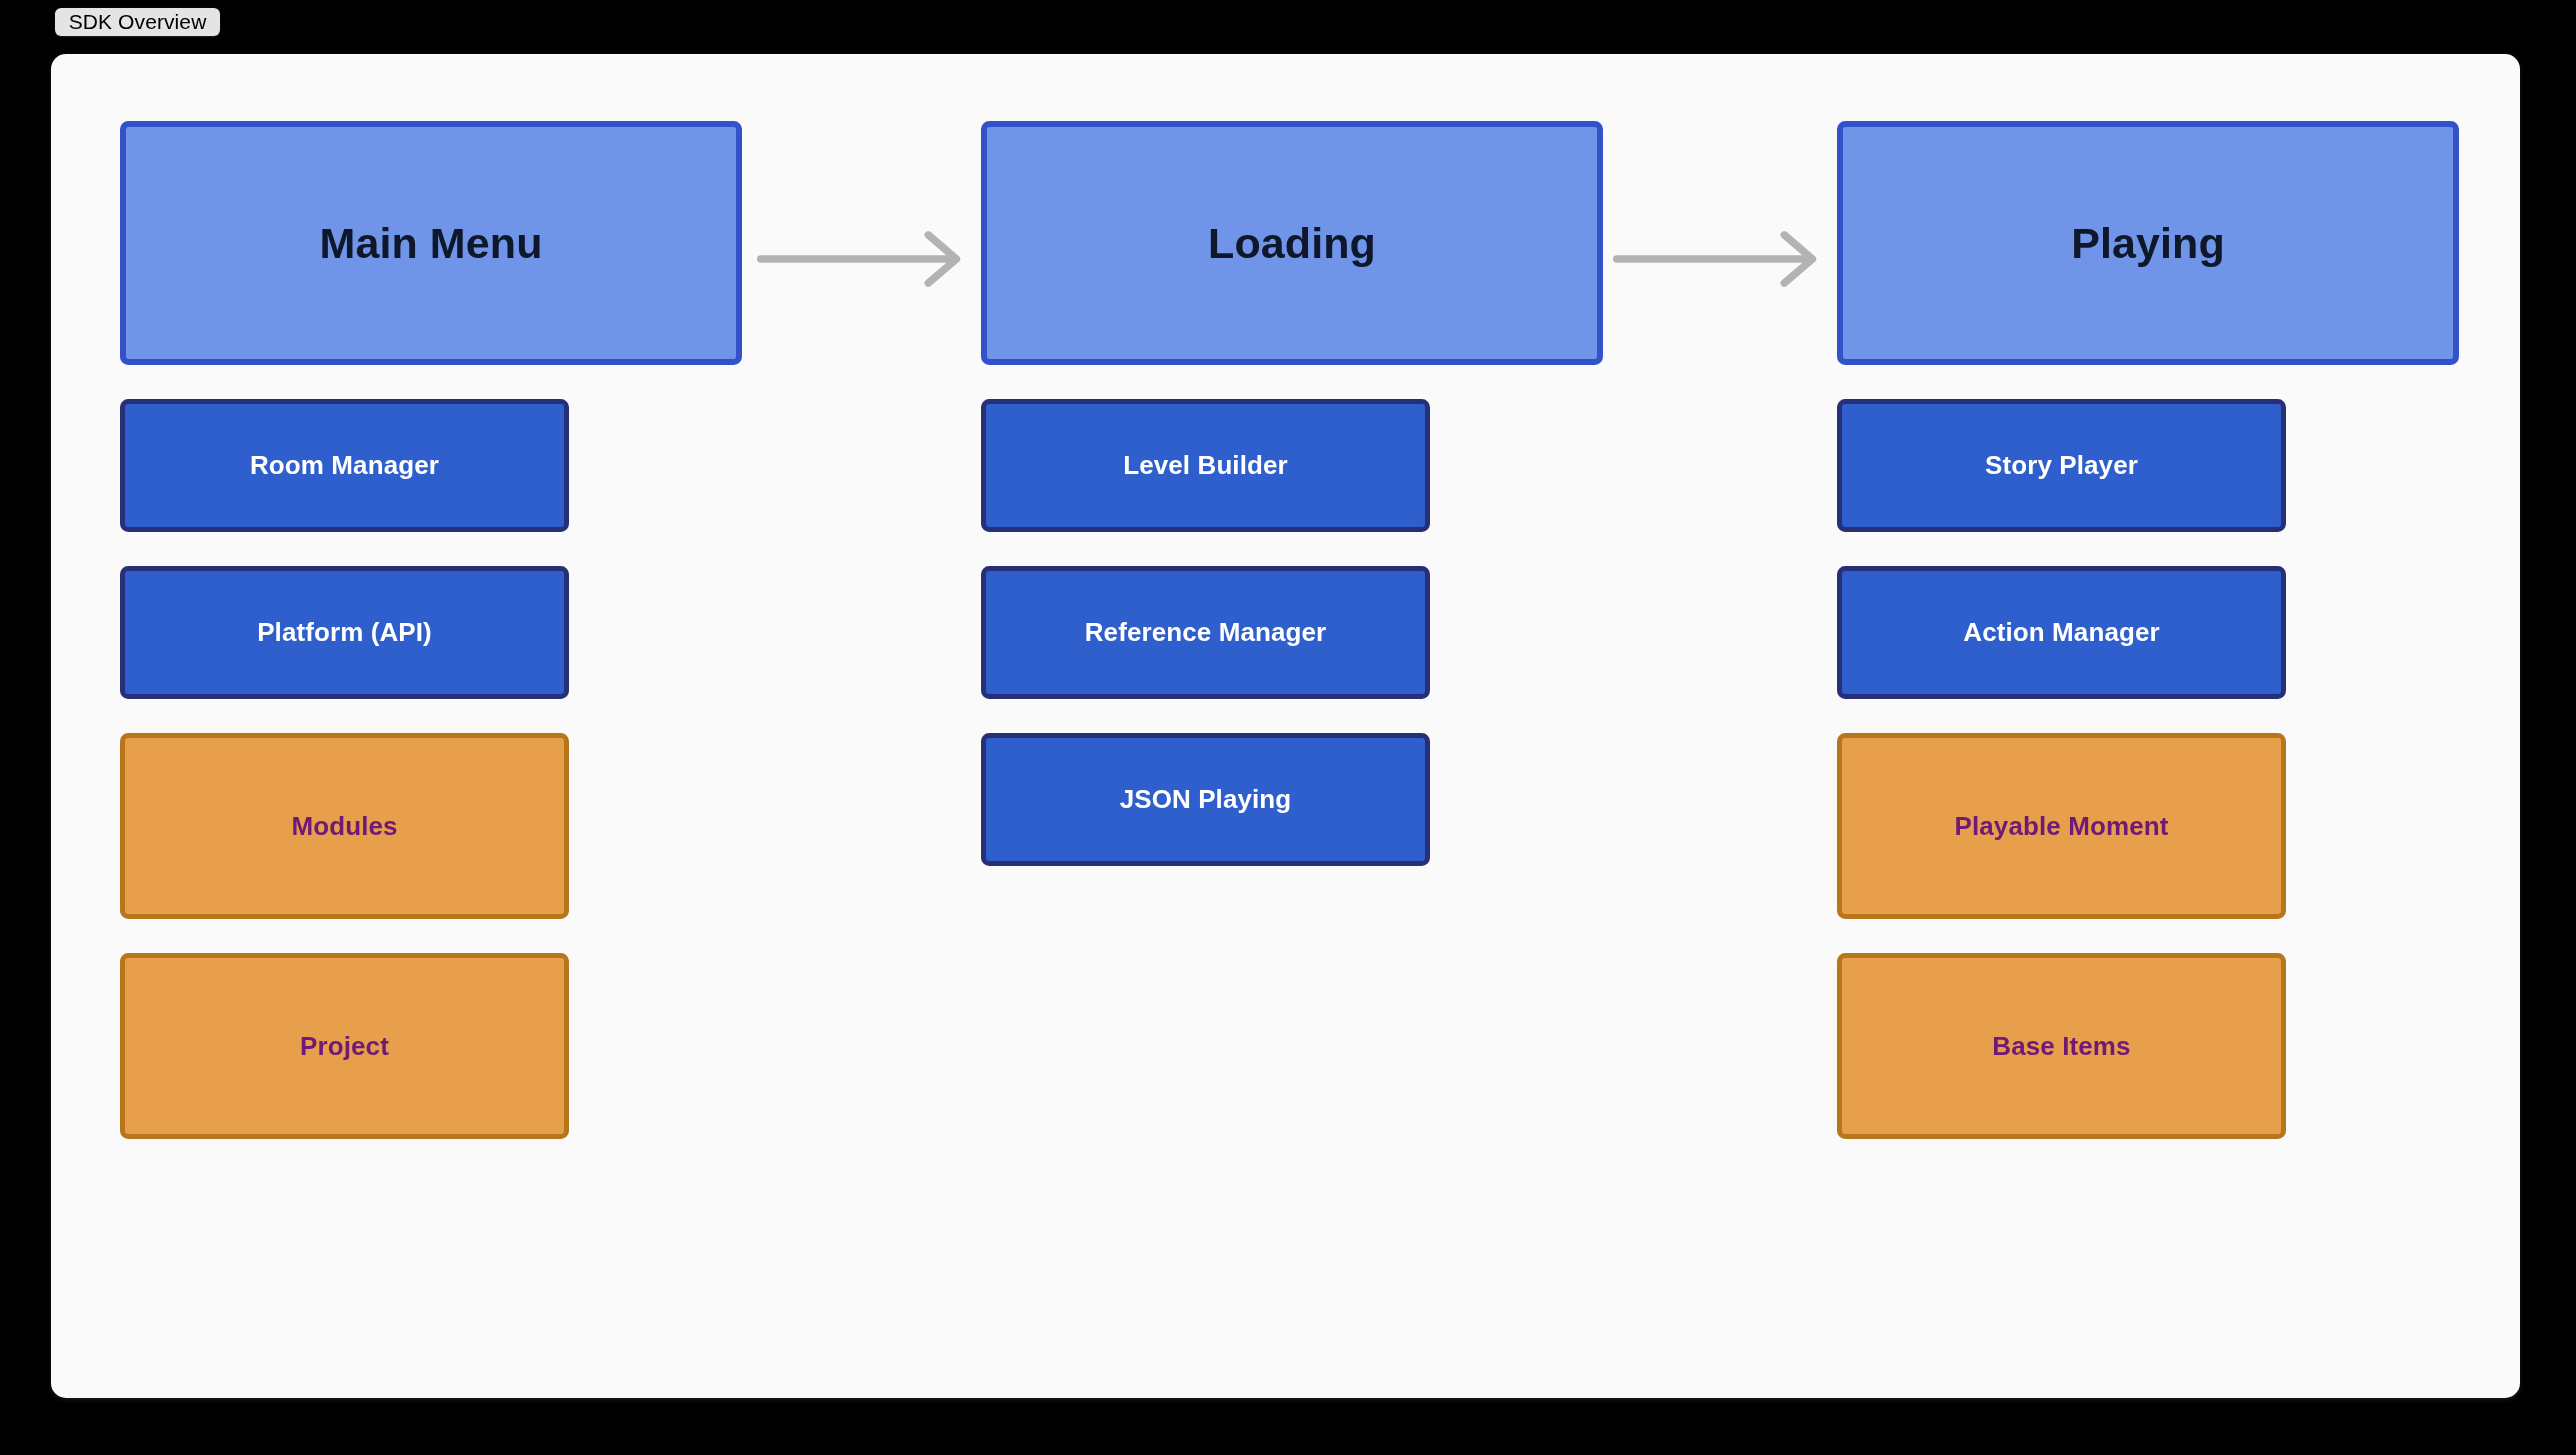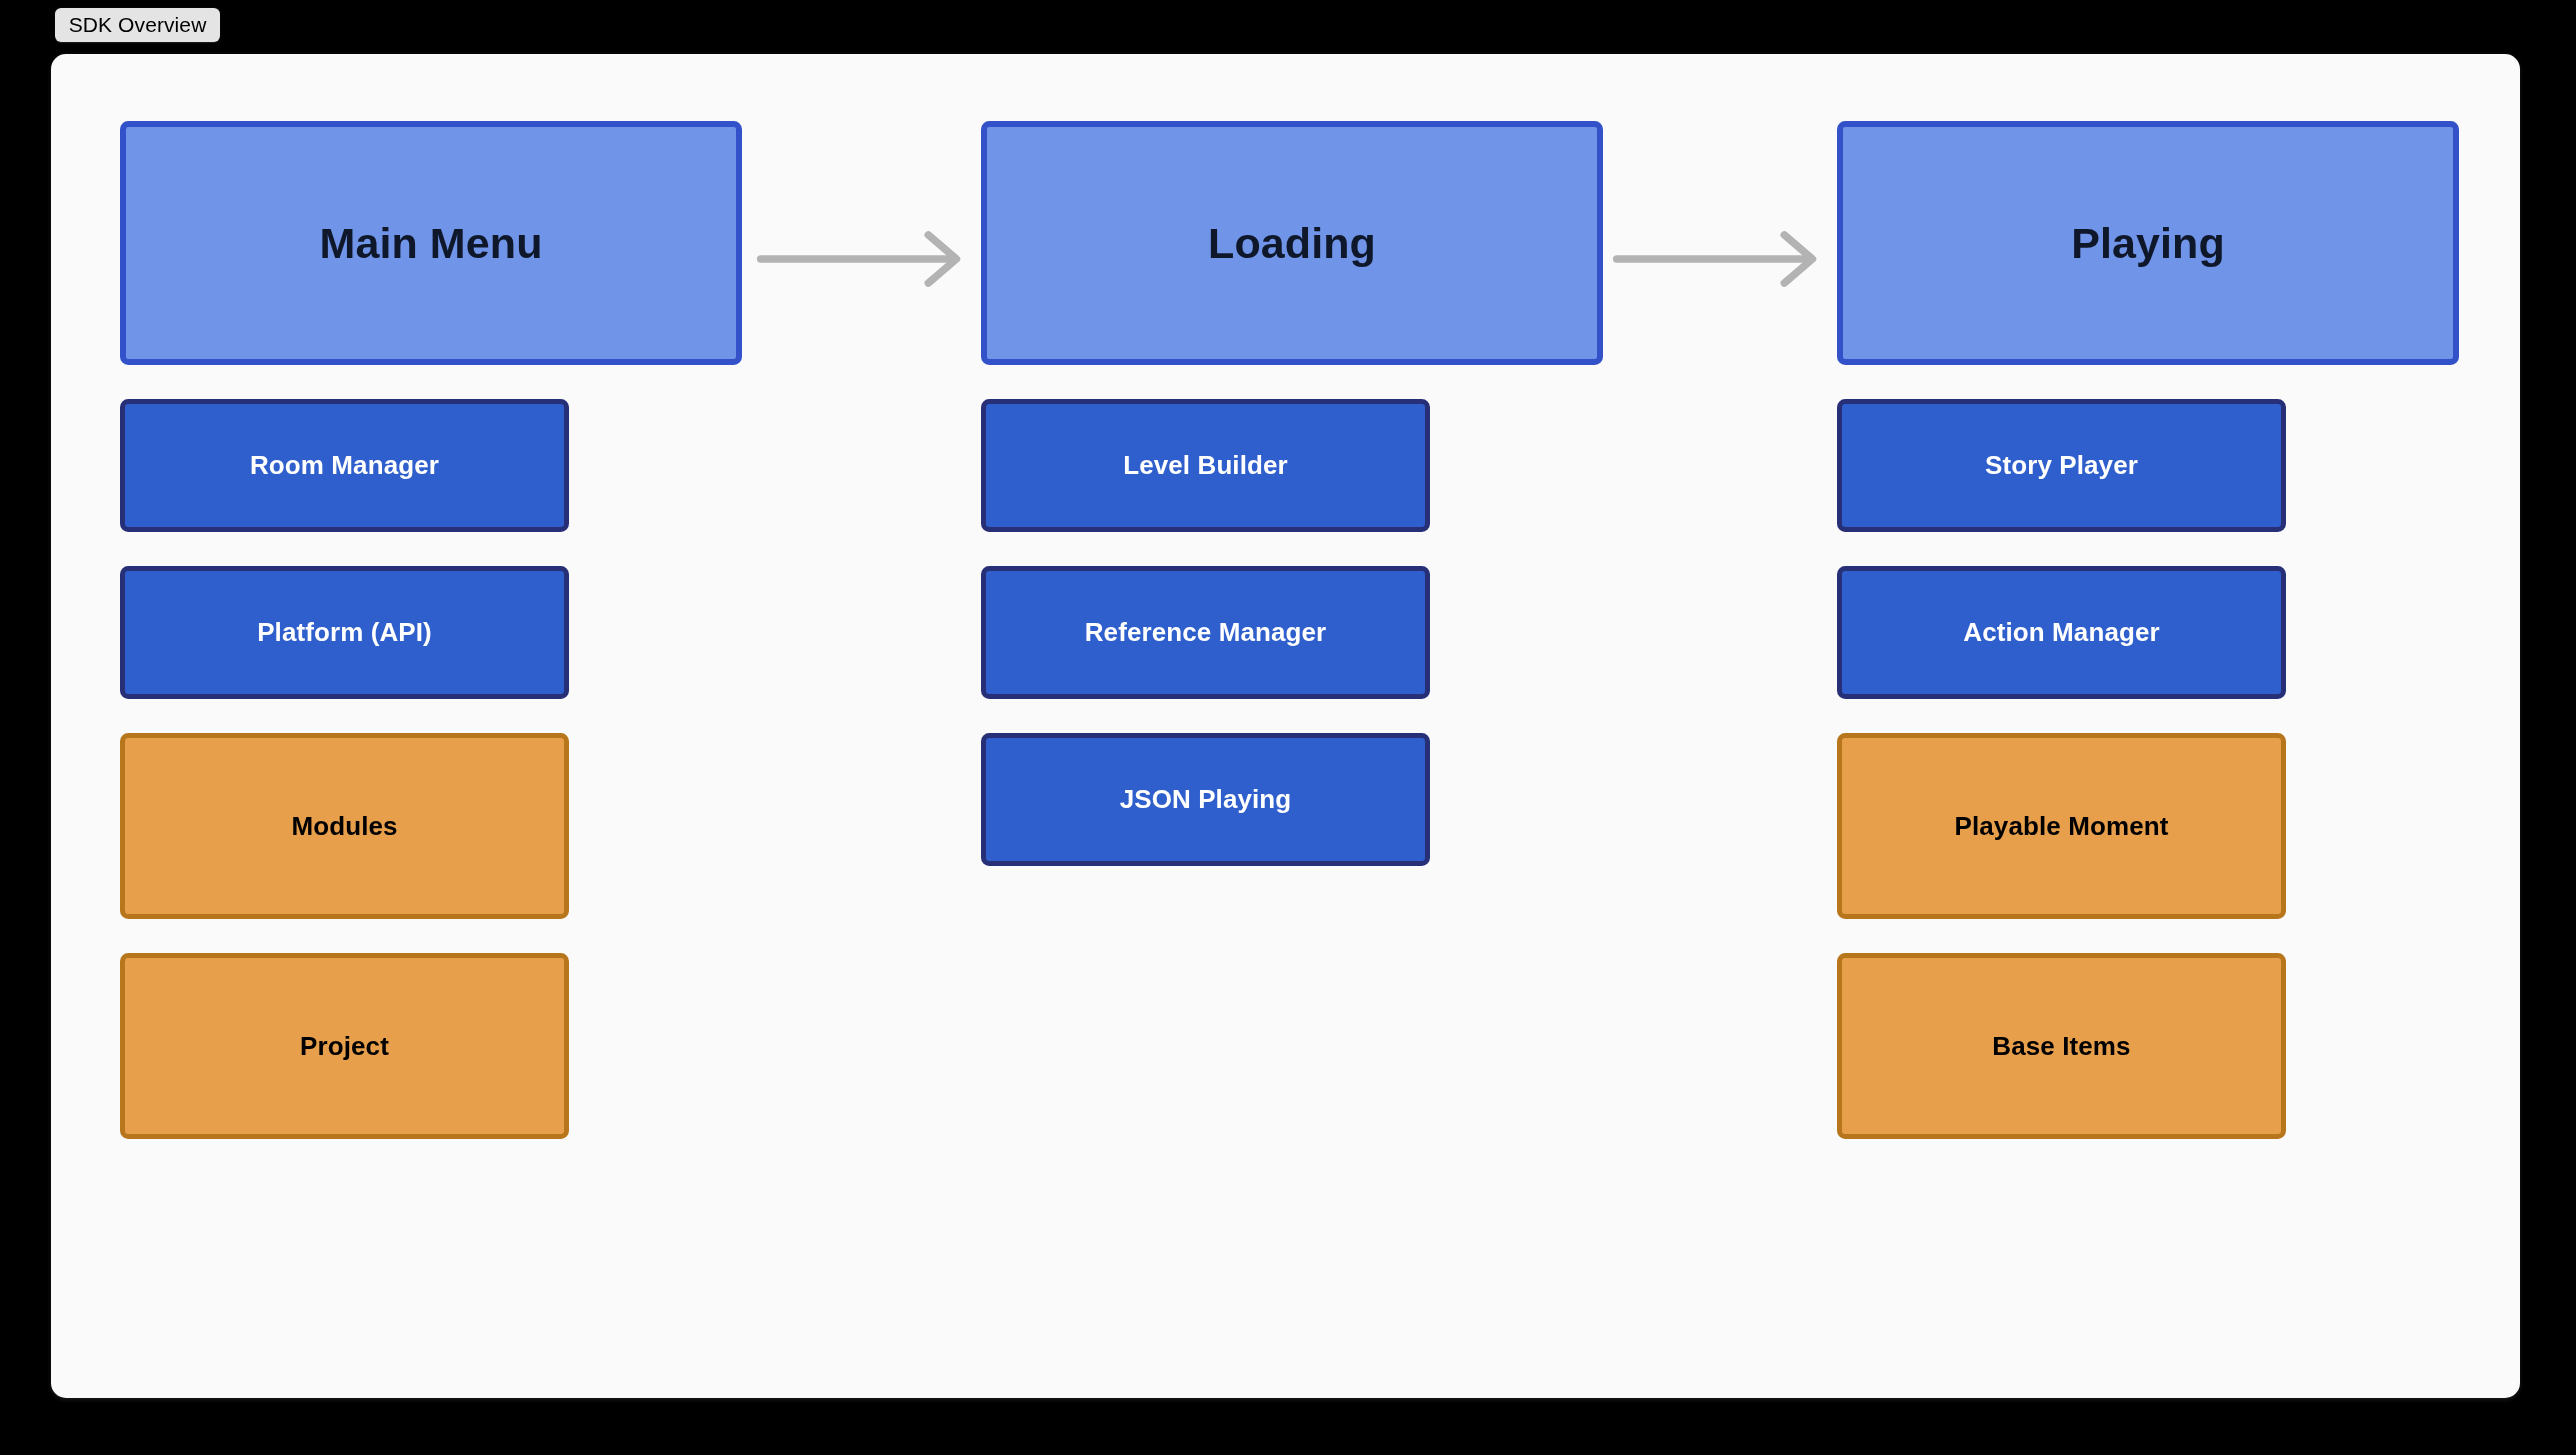--- a/index.html
+++ b/index.html
@@ -13,21 +13,21 @@
     position: relative;
     font-family: "Liberation Sans", sans-serif;
     overflow: hidden;
   }
 
   
   #title-chip {
     position: absolute;
     left: 55px;
     top: 8.2px;
-    height: 34px;
+    height: 28px;
     padding: 0 13.7px;
     display: flex;
     align-items: center;
     background: #e4e4e4;
     border-radius: 6.2px;
     box-shadow: 0 0.7px 1.4px rgba(255,255,255,0.12);
     z-index: 5;
   }
   #title-chip span {
     font-size: 21px;
@@ -110,21 +110,21 @@
   .node.orange {
     width: 449px;
     height: 186px;
     background: #e79f4c;
     border-color: #b7761b;
     border-width: 5.5px;
   }
   .node.orange .label {
     font-size: 26px;
     font-weight: bold;
-    color: #000000;
+    color: #701a75;
     letter-spacing: 0.1px;
   }
 
   
   .arrow {
     position: absolute;
     top: 174px;
     width: 206px;
     height: 62px;
     overflow: visible;

